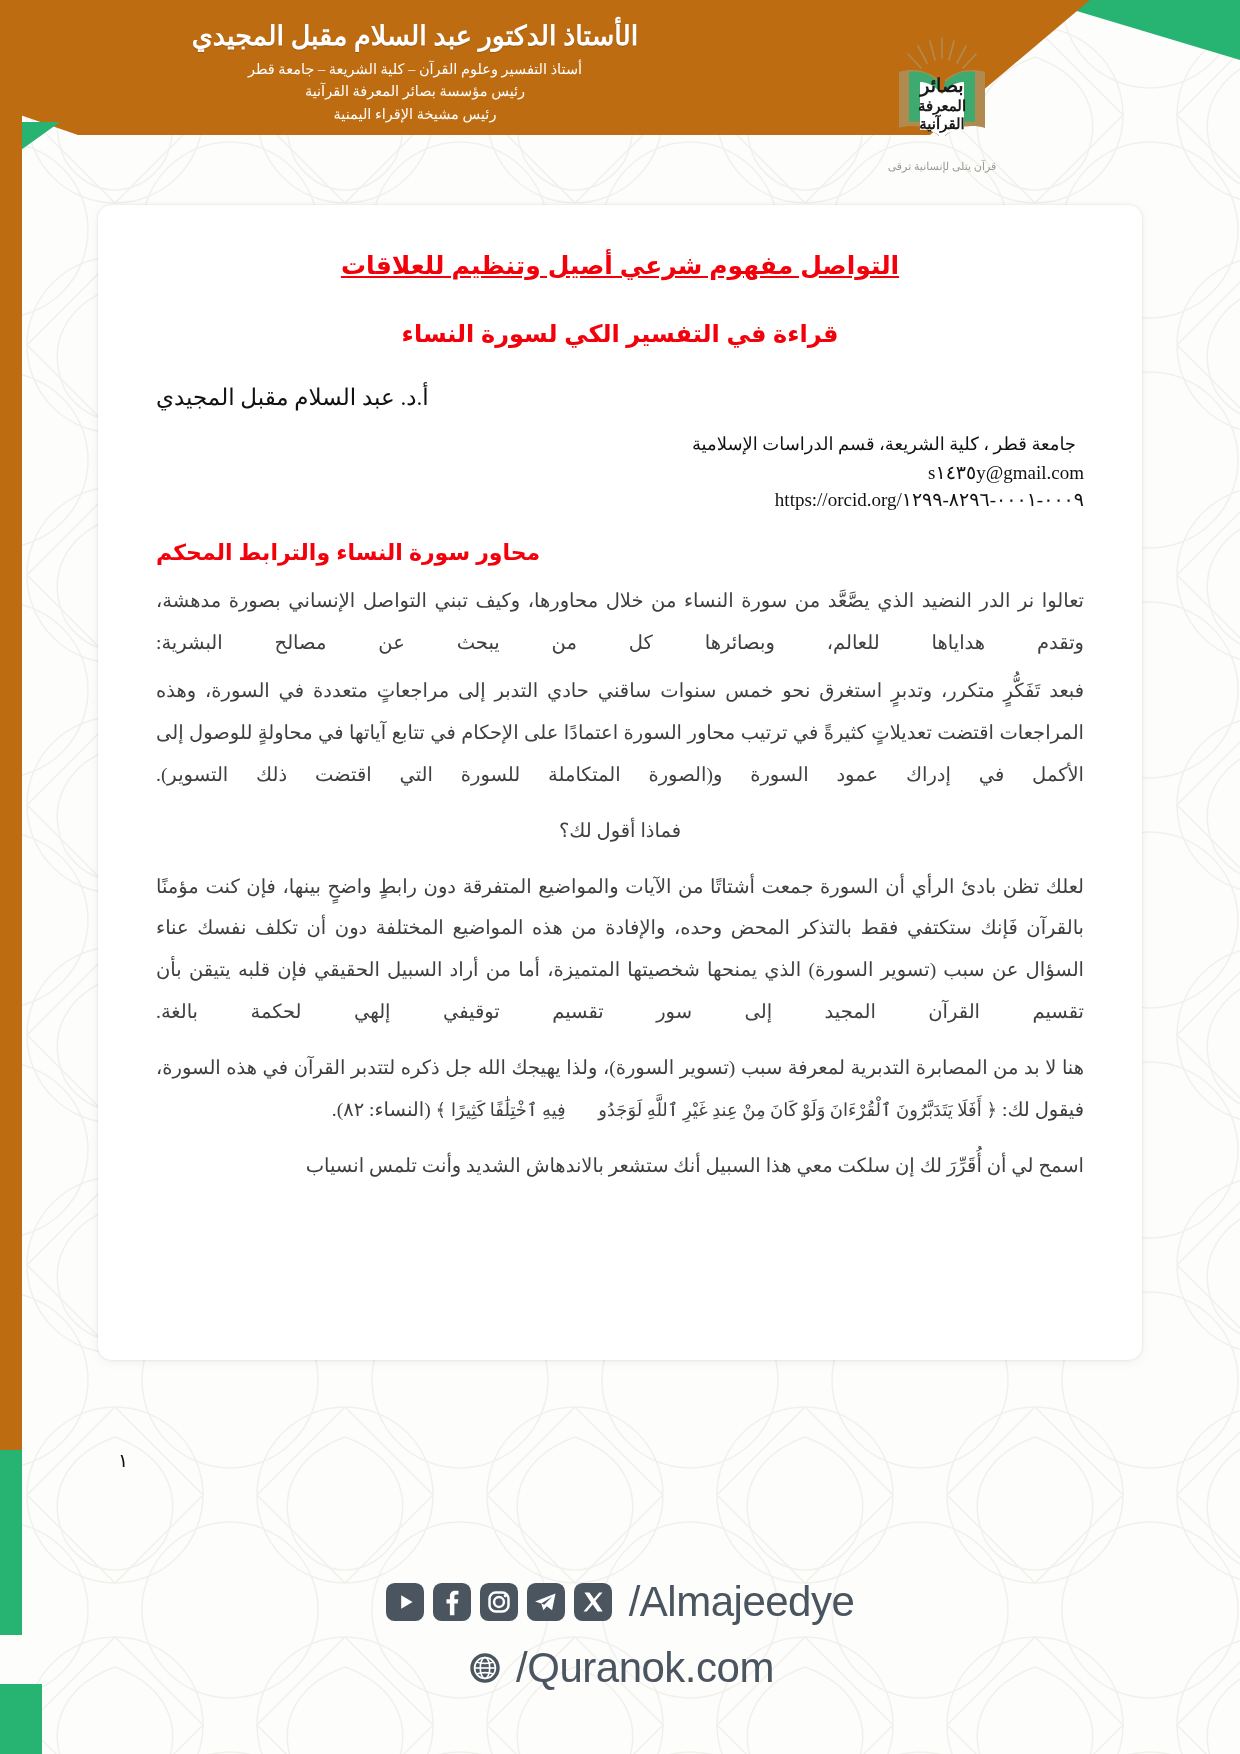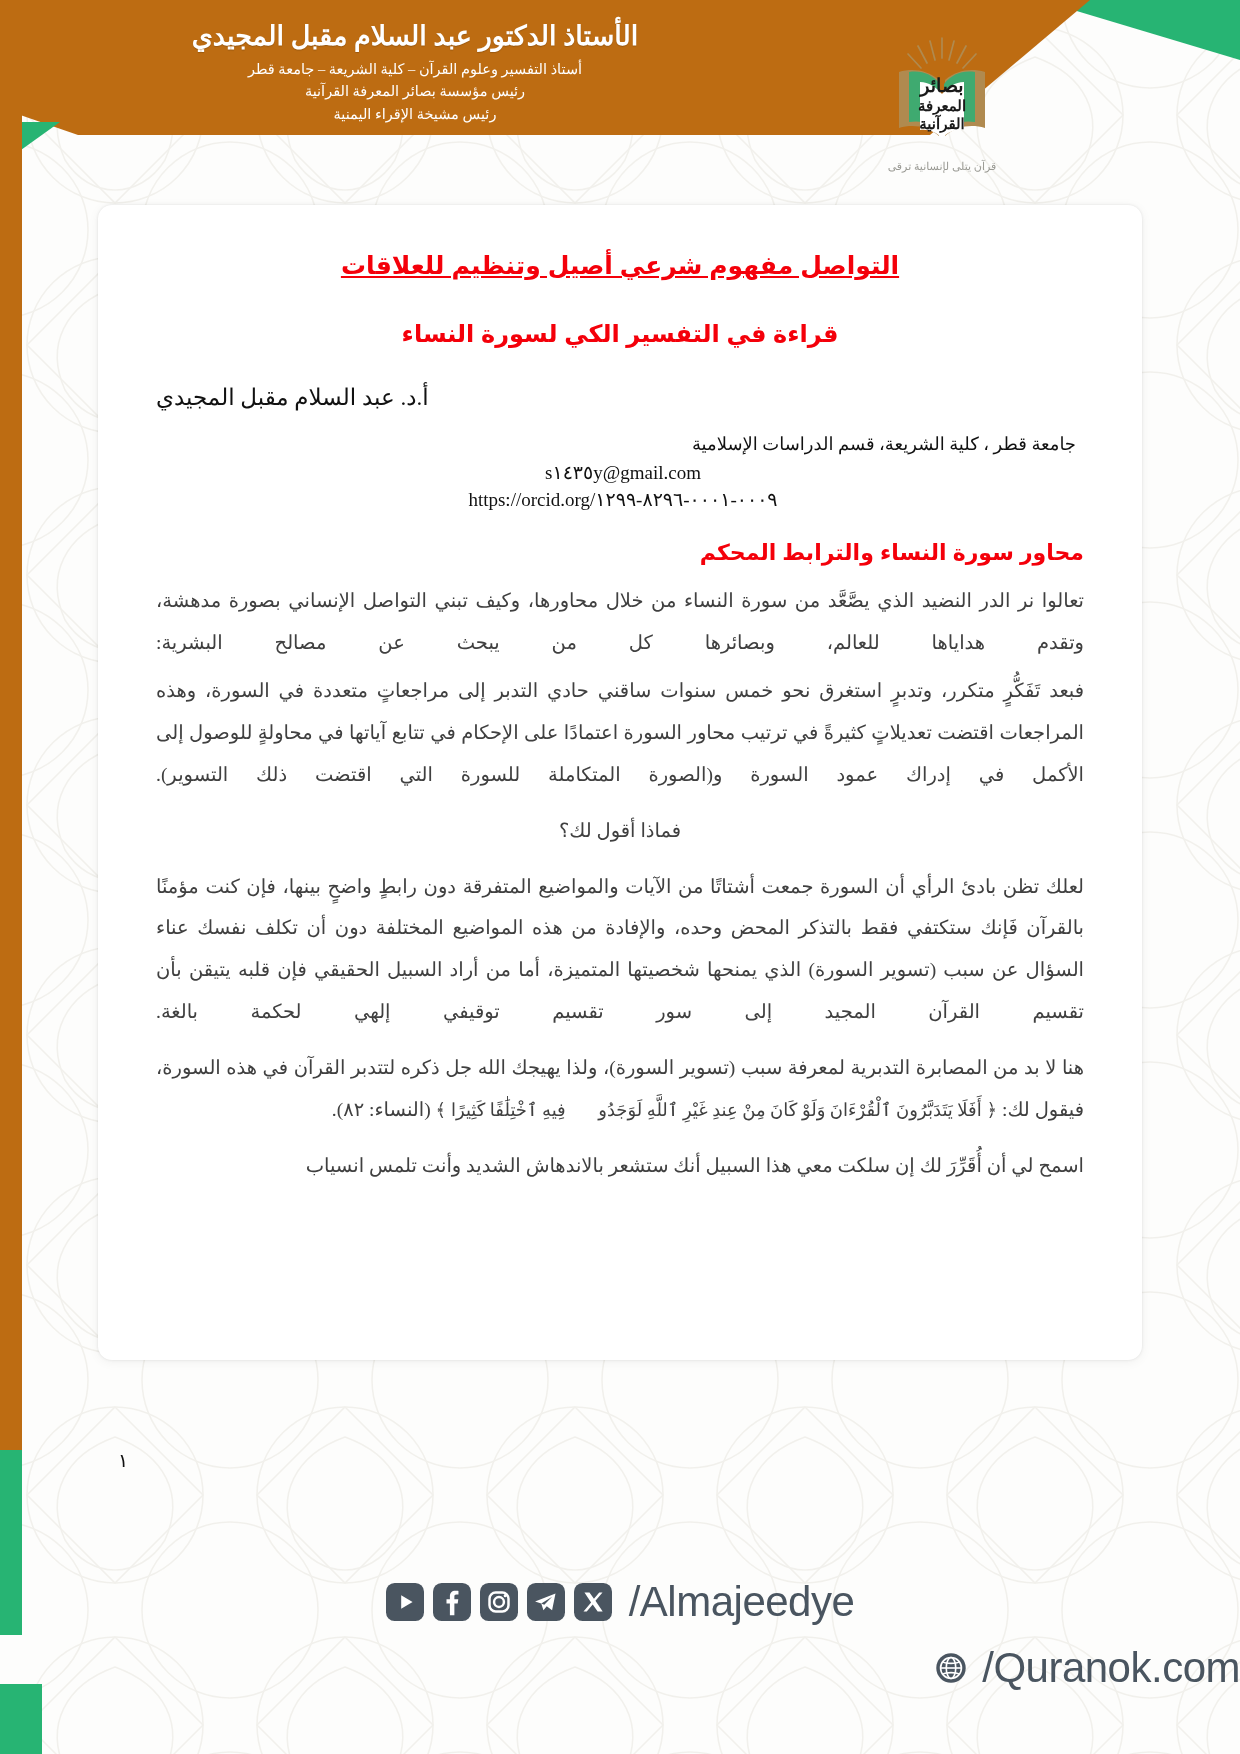--- a/index.html
+++ b/index.html
@@ -77,27 +77,27 @@
     text-align:left;font-size:23px;margin-top:36px;color:#111;
     font-family:"Liberation Serif","DejaVu Serif",serif;
   }
 
   .affil{
     direction:rtl;text-align:right;margin-top:20px;
     font-size:18px;line-height:1.55;color:#111;
     padding-right:8px;
   }
   .ltr-line{
-    direction:ltr;text-align:center;font-size:19px;line-height:1.45;color:#111;
+    direction:ltr;text-align:right;font-size:19px;line-height:1.45;color:#111;
     font-family:"Liberation Serif","DejaVu Serif",serif;
     padding-left:6px;
   }
 
   .sec-head{
-    color:#f4000a;font-weight:700;font-size:22px;text-align:right;
+    color:#f4000a;font-weight:700;font-size:22px;text-align:left;
     margin-top:26px;margin-bottom:8px;
     font-family:"Liberation Sans","DejaVu Sans",sans-serif;
   }
 
   .body-text{
     direction:rtl;text-align:justify;text-align-last:justify;
     font-size:19.5px;line-height:2.15;color:#404040;
     margin-top:14px;
     font-family:"Liberation Serif","DejaVu Serif",serif;
   }
@@ -113,21 +113,21 @@
   .footer{
     position:absolute;left:0;bottom:0;width:1240px;height:290px;z-index:5;
   }
   .footer-social{
     position:absolute;left:0;bottom:128px;width:1240px;
     display:flex;align-items:center;justify-content:center;
     direction:ltr;gap:9px;z-index:7;
   }
   .footer-social2{
     position:absolute;left:0;bottom:62px;width:1240px;
-    display:flex;align-items:center;justify-content:flex-end;
+    display:flex;align-items:center;justify-content:center;
     direction:ltr;gap:12px;z-index:7;
   }
   .handle{
     font-family:"Liberation Sans","DejaVu Sans",sans-serif;
     font-size:42px;color:#4a5560;letter-spacing:-.5px;margin-left:8px;
   }
   .handle2{
     font-family:"Liberation Sans","DejaVu Sans",sans-serif;
     font-size:42px;color:#4a5560;letter-spacing:-.5px;
   }

